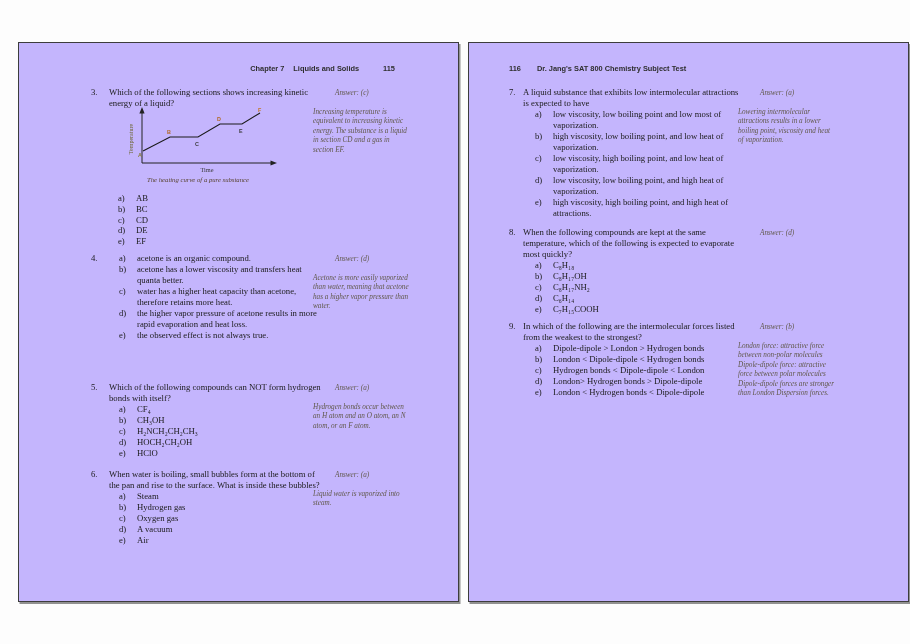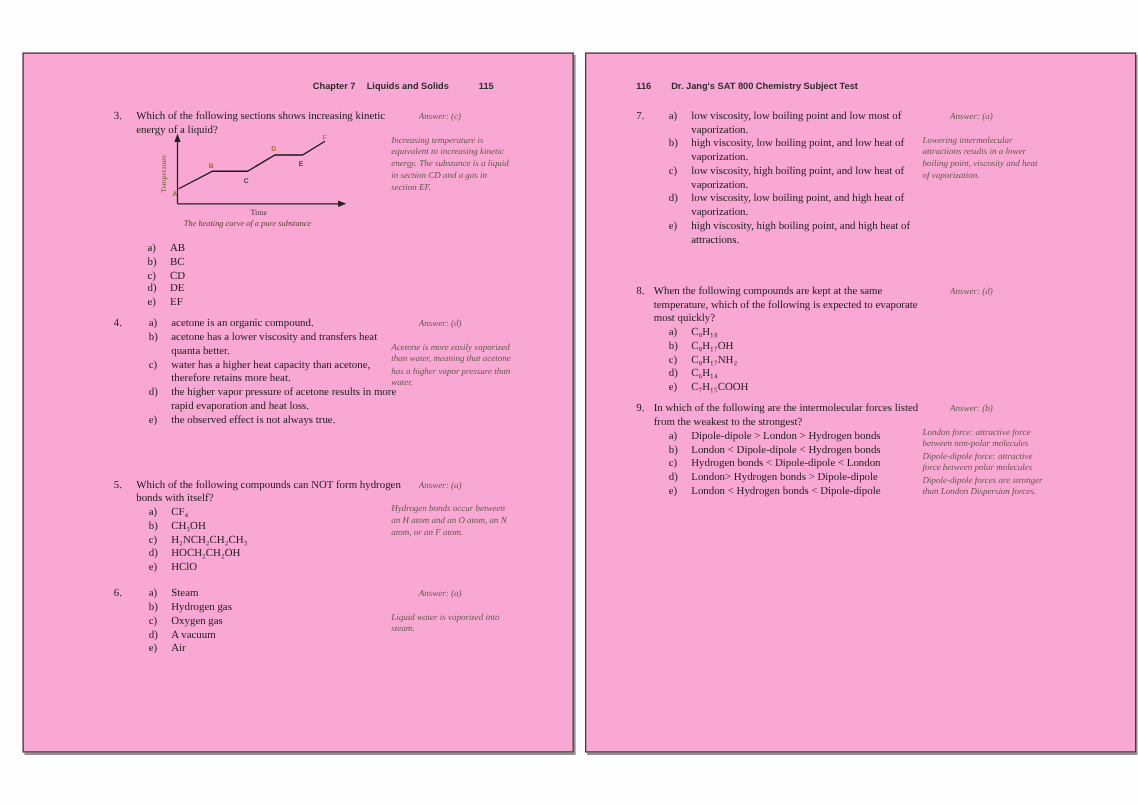--- a/index.html
+++ b/index.html
@@ -2,21 +2,21 @@
 <html><head>
 <meta charset="utf-8">
 <style>
   html,body{margin:0;padding:0;}
   body{
     width:910px;height:644px;position:relative;background:#fdfdfd;
     font-family:"Liberation Serif","DejaVu Serif","DejaVu Sans",serif;
     overflow:hidden;
   }
   .page{
-    position:absolute;top:42px;width:439px;height:558px;background:#f9a8d4;
+    position:absolute;top:42px;width:439px;height:558px;background:#c4b5fd;
     border:1px solid #3d3d3d;box-shadow:1.5px 2px 0 #919191;
   }
   #page-left{left:18px;}
   #page-right{left:468px;}
 
   .hdr{
     position:absolute;top:21px;display:flex;align-items:baseline;
     font:600 7.4px/9px "Liberation Sans","DejaVu Sans",sans-serif;color:#2e2e2e;
   }
   #page-left .hdr{left:150px;width:226px;justify-content:flex-end;gap:24px;}
@@ -162,20 +162,21 @@
           <span class="olabel">e)</span>
           <span class="otext">HClO</span>
         </span>
       </span>
     </span>
   </div>
 
   <div class="q" style="top:426px;">
     <span class="qnum">6.</span>
     <span class="qbody">
+      <span>When water is boiling, small bubbles form at the bottom of the pan and rise to the surface. What is inside these bubbles?</span>
       <span class="opts" style="display:block;">
         <span class="opt">
           <span class="olabel">a)</span>
           <span class="otext">Steam</span>
         </span>
         <span class="opt">
           <span class="olabel">b)</span>
           <span class="otext">Hydrogen gas</span>
         </span>
         <span class="opt">
@@ -215,20 +216,21 @@
 <div class="page" id="page-right">
 
   <div class="hdr">
     <span>116</span>
     <span>Dr. Jang's SAT 800 Chemistry Subject Test</span>
   </div>
 
   <div class="q" style="top:44px;">
     <span class="qnum">7.</span>
     <span class="qbody">
+      <span>A liquid substance that exhibits low intermolecular attractions is expected to have</span>
       <span class="opts" style="display:block;">
         <span class="opt">
           <span class="olabel">a)</span>
           <span class="otext">low viscosity, low boiling point and low most of vaporization.</span>
         </span>
         <span class="opt">
           <span class="olabel">b)</span>
           <span class="otext">high viscosity, low boiling point, and low heat of vaporization.</span>
         </span>
         <span class="opt">

